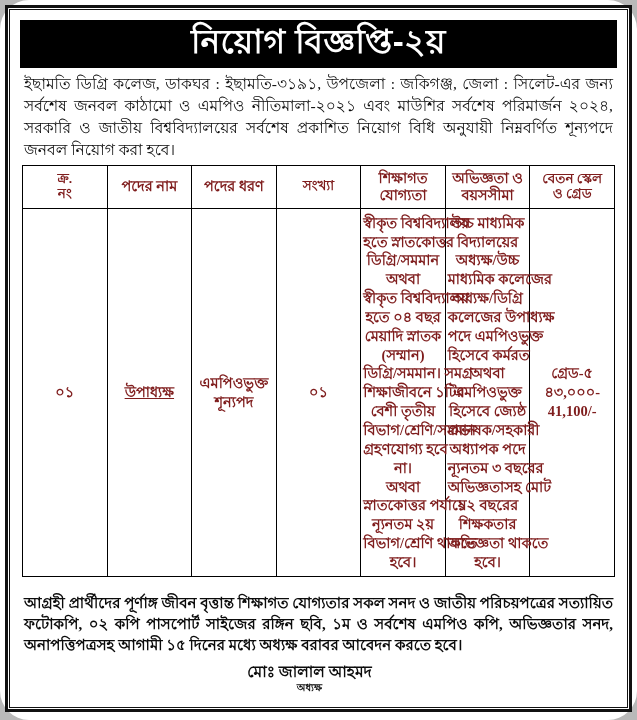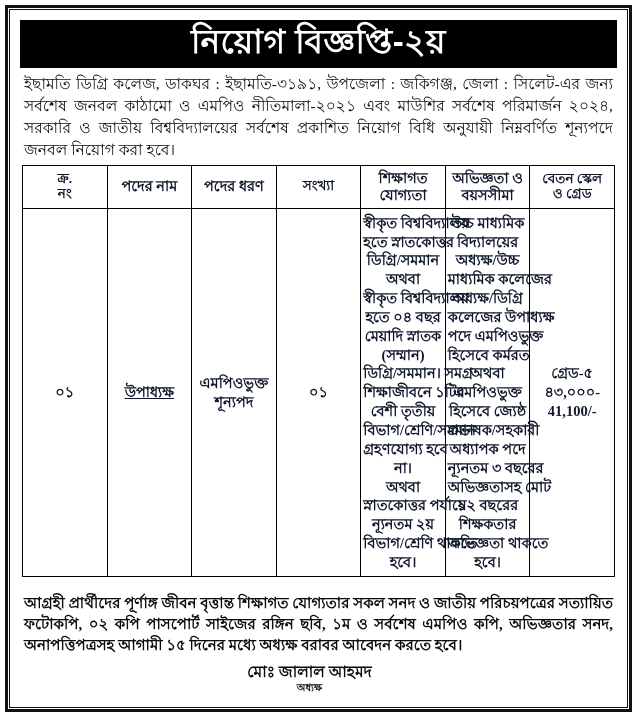--- a/index.html
+++ b/index.html
@@ -14,20 +14,21 @@
     overflow: hidden;
     font-family: "Liberation Serif", "DejaVu Serif", serif;
   }
 
   .page {
     position: relative;
     width: 637px;
     height: 720px;
     background: #ffffff;
     box-sizing: border-box;
+    border-radius: 29px;
   }
 
   
   .frame-outer {
     position: absolute;
     left: 5px;
     top: 5px;
     right: 5px;
     bottom: 8px;
     border: 3px solid #111;
@@ -89,21 +90,21 @@
     flex: 1 1 auto;
     padding: 0 2px;
     display: flex;
     min-height: 0;
   }
   table.circular {
     width: 100%;
     border-collapse: collapse;
     table-layout: fixed;
     font-weight: bold;
-    color: #0f172a;
+    color: #7f1d1d;
   }
   table.circular th,
   table.circular td {
     border: 1.6px solid #000;
     vertical-align: middle;
     text-align: center;
     padding: 2px 2px;
   }
   table.circular thead th {
     font-size: 14.5px;

